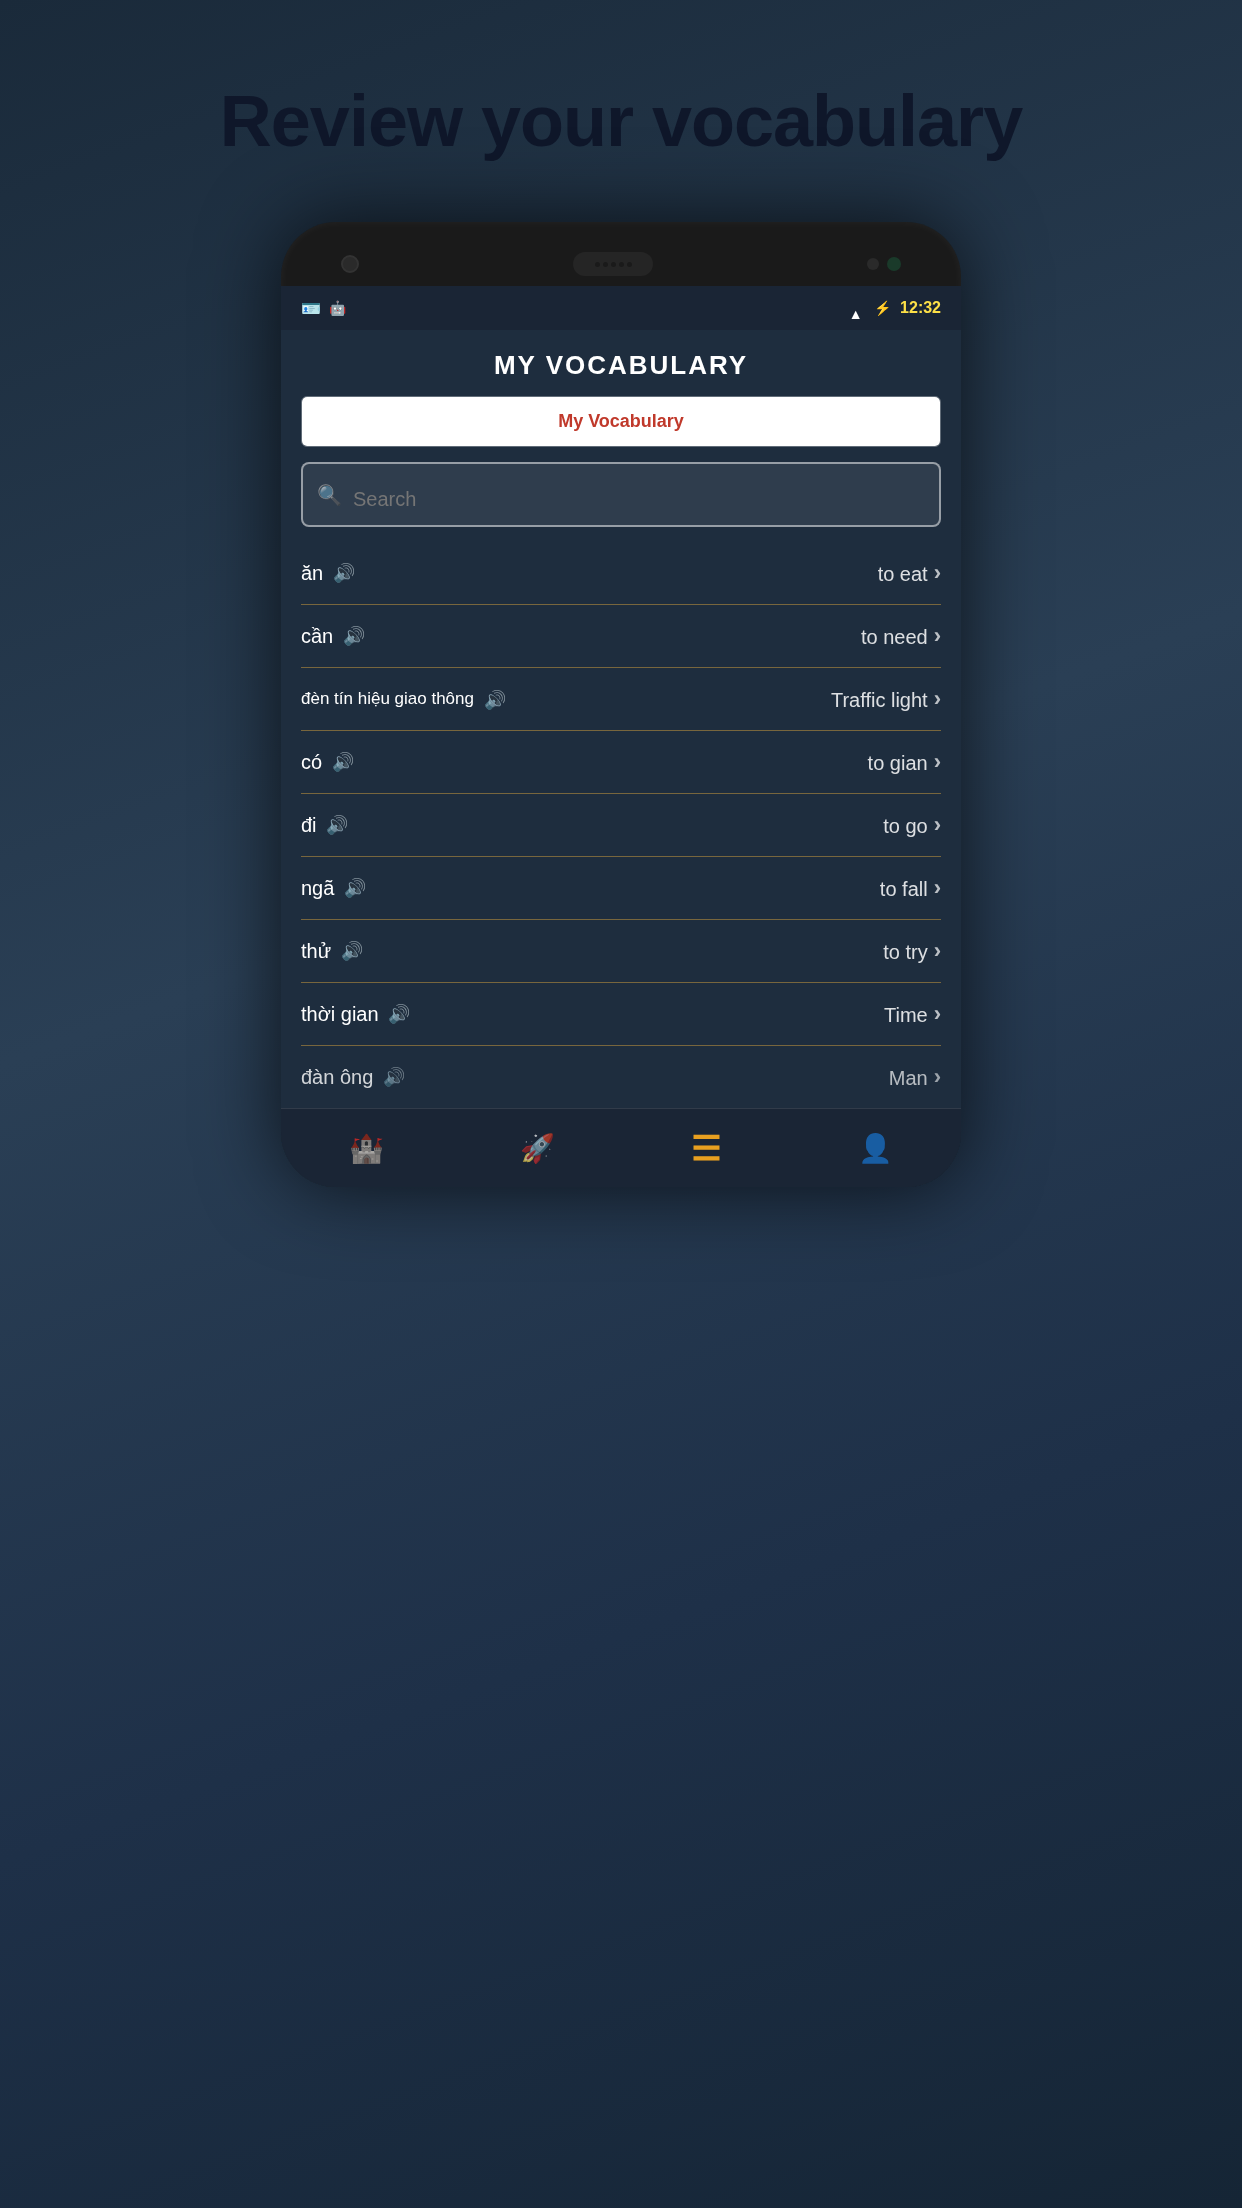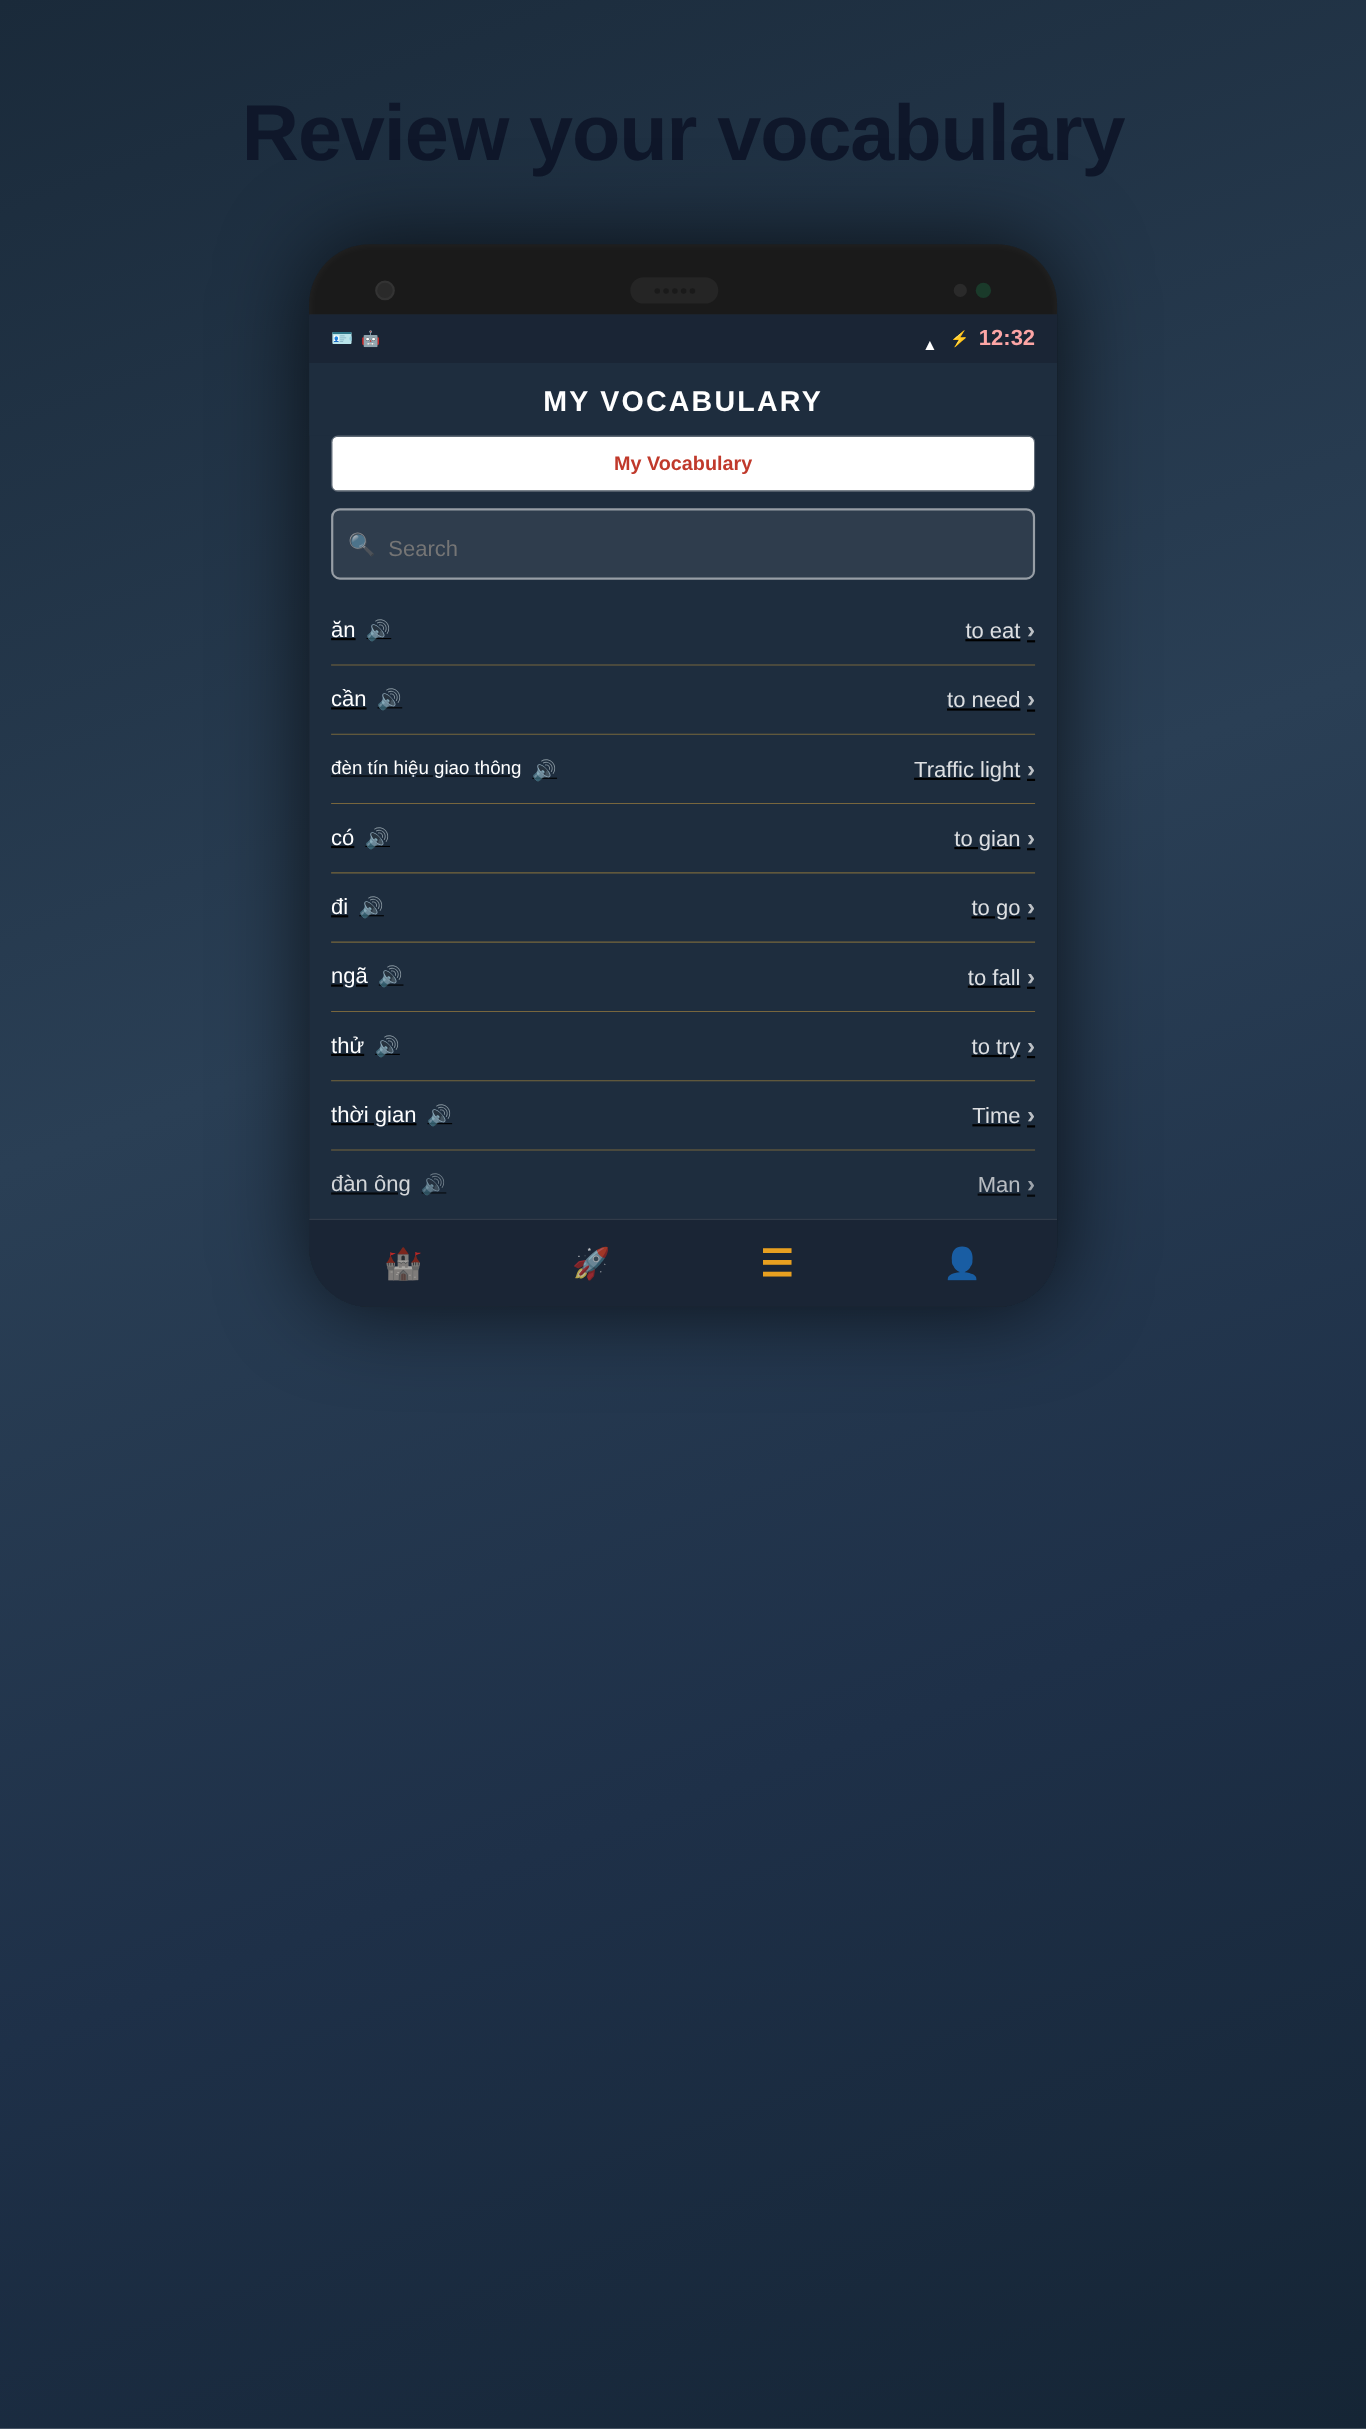--- a/index.html
+++ b/index.html
@@ -126,23 +126,23 @@
     }
     .status-signal::before {
       content: '▲';
       color: white;
       font-size: 14px;
     }
     .status-battery {
       font-size: 14px;
     }
     .status-time {
-      font-size: 20px;
+      font-size: 16px;
       font-weight: bold;
-      color: #fca5a5;
+      color: #fde047;
     }
 
     
     .app-header {
       background: #1e2d3e;
       text-align: center;
       padding: 20px 0 15px 0;
     }
     .app-title {
       color: #ffffff;
@@ -196,21 +196,20 @@
       left: 16px;
       top: 50%;
       transform: translateY(-50%);
       color: rgba(255,255,255,0.6);
       font-size: 20px;
     }
 
     
     .vocab-list {
       padding: 0 20px;
-      text-decoration: underline;
     }
     .vocab-item {
       display: flex;
       align-items: center;
       justify-content: space-between;
       padding: 18px 0;
       border-bottom: 1px solid rgba(210, 160, 60, 0.5);
       cursor: pointer;
     }
     .vocab-item:last-child {

